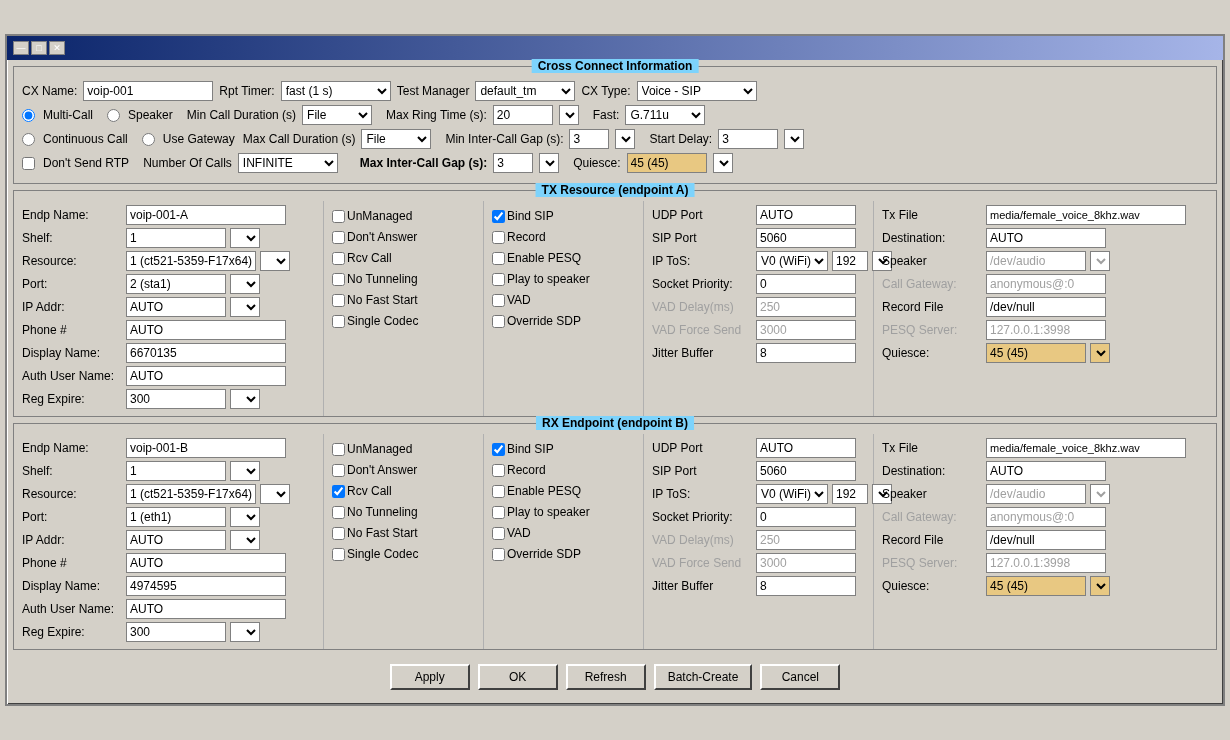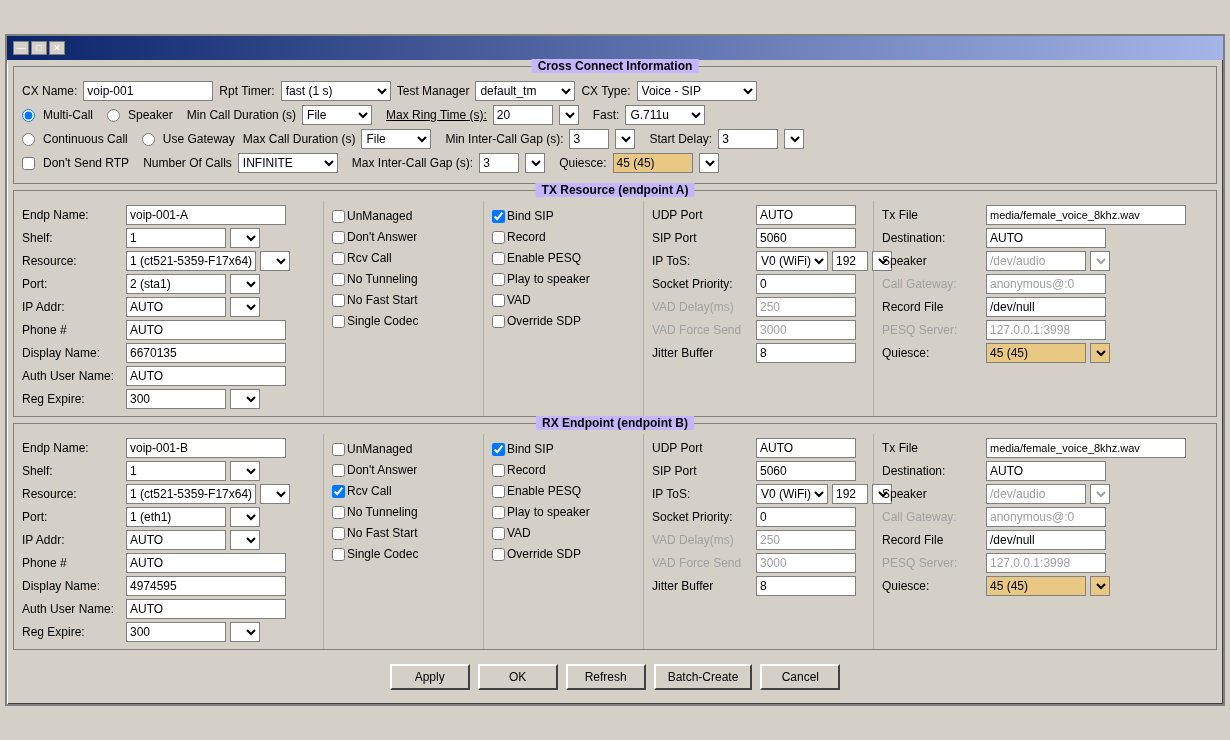--- a/index.html
+++ b/index.html
@@ -57,21 +57,21 @@
       border: 1px solid #808080;
       margin-bottom: 6px;
       background: #d4d0c8;
       position: relative;
     }
     .section-title {
       position: absolute;
       top: -8px;
       left: 50%;
       transform: translateX(-50%);
-      background: #c4b5fd;
+      background: #7dd3fc;
       padding: 0 6px;
       font-weight: bold;
       font-size: 12px;
       white-space: nowrap;
     }
     .section-content {
       padding: 12px 8px 6px 8px;
     }
     label {
       font-size: 12px;
@@ -176,21 +176,21 @@
 
         <div class="cx-row2">
           <input type="radio" name="call_type" checked="" style="">
           <label>Multi-Call</label>
           <input type="radio" name="call_type" style="margin-left: 8px;">
           <label>Speaker</label>
           <label style="margin-left:8px;">Min Call Duration (s)</label>
           <select style="width:70px;">
             <option>File</option>
           </select>
-          <label style="margin-left:8px;text-decoration:underline;">Max Ring Time (s):</label>
+          <label style="margin-left:8px;">Max Ring Time (s):</label>
           <input type="text" style="width: 60px;" value="20">
           <select style="width:20px;"></select>
           <label style="margin-left:8px;">Fast:</label>
           <select style="width:80px;">
             <option>G.711u</option>
           </select>
         </div>
 
         <div class="cx-row2">
           <input type="radio" name="call_type2" style="">
@@ -209,21 +209,21 @@
           <select style="width:20px;"></select>
         </div>
 
         <div class="cx-row2">
           <input type="checkbox" style="">
           <label>Don't Send RTP</label>
           <label style="margin-left:8px;">Number Of Calls</label>
           <select style="width:100px;">
             <option>INFINITE</option>
           </select>
-          <label style="margin-left:8px;">Max Inter-Call Gap (s):</label>
+          <label style="margin-left:16px;font-weight:bold;">Max Inter-Call Gap (s):</label>
           <input type="text" style="width: 40px;" value="3">
           <select style="width:20px;"></select>
           <label style="margin-left:8px;">Quiesce:</label>
           <input type="text" style="width: 80px; background: rgb(232, 200, 130);" value="45 (45)">
           <select style="width:20px;"></select>
         </div>
       </div>
     </div>
 
     <div class="section">

